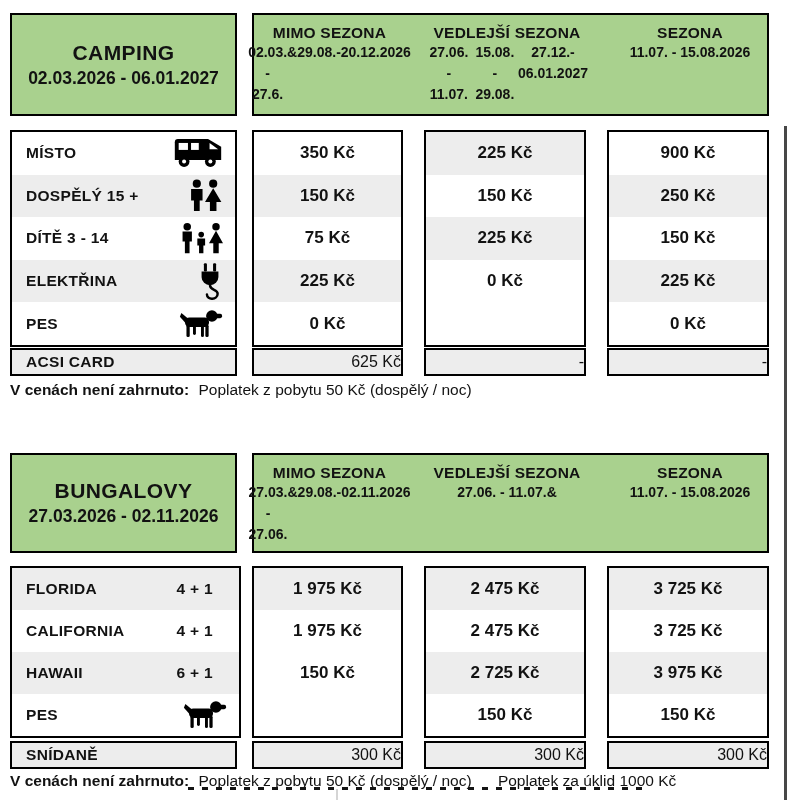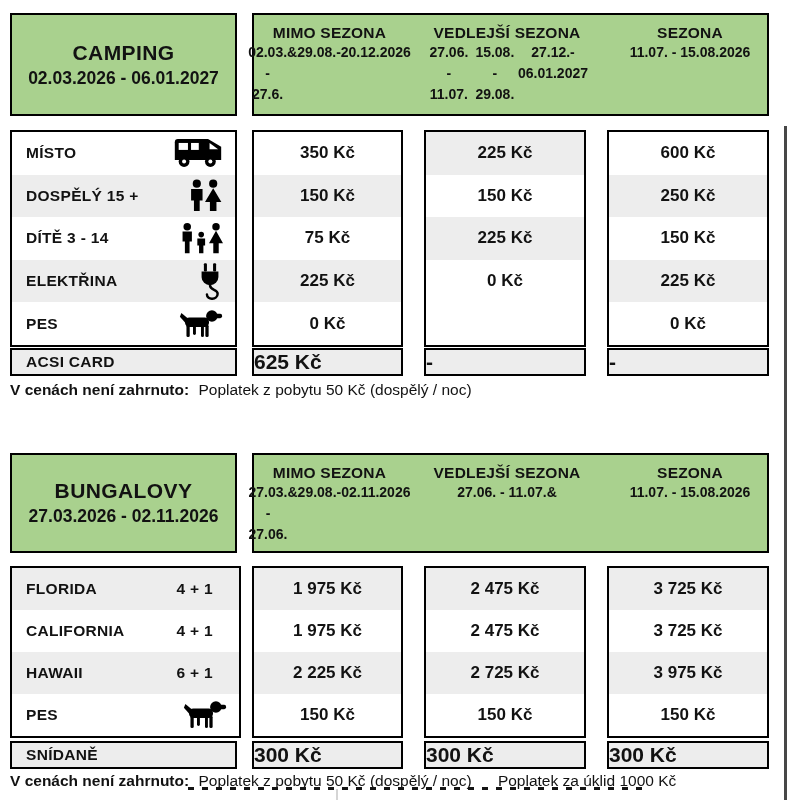--- a/index.html
+++ b/index.html
@@ -20,22 +20,22 @@
   
   .rows5{display:grid;grid-template-rows:repeat(5,1fr);}
   .rows4{display:grid;grid-template-rows:repeat(4,1fr);}
   .lrow{display:flex;align-items:center;justify-content:space-between;
         padding:0 12px 0 14px;font-size:15.5px;font-weight:700;letter-spacing:.3px;}
   .cap{margin-right:14px;font-size:15.5px;font-weight:700;}
   .prow{display:flex;align-items:center;justify-content:center;font-size:17px;font-weight:700;}
   .alt{background:#ededed;}
   .extra-l{display:flex;align-items:center;background:#ededed;font-size:15.5px;font-weight:700;
            padding-left:14px;letter-spacing:.3px;}
-  .extra-p{display:flex;align-items:center;justify-content:flex-start;background:#ededed;
-           font-size:21px;font-weight:700;}
+  .extra-p{display:flex;align-items:center;justify-content:flex-end;background:#ededed;
+           font-size:16px;font-weight:400;}
   .note{position:absolute;left:10px;font-size:15.5px;white-space:nowrap;}
   .note .b{font-weight:700;}
   .note .r{font-weight:400;margin-left:5px;}
   .icon{display:flex;align-items:center;}
   .icon svg{display:block;fill:#000;}
   
   .right-line{position:absolute;left:784px;top:126px;width:3px;height:674px;background:#474747;}
   .bottom-dashes{position:absolute;left:188px;top:787px;width:462px;height:3px;
     background:repeating-linear-gradient(90deg,#151515 0 6px,transparent 6px 14px);}
   .grid-remnant{position:absolute;left:336px;top:789px;width:2px;height:11px;background:#d5d5d5;}
@@ -150,21 +150,21 @@
     <div class="prow alt">225 Kč</div>
     <div class="prow">0 Kč</div>
   </div>
   <div class="box rows5" style="left:424px;top:130px;width:162px;height:217px">
     <div class="prow alt">225 Kč</div>
     <div class="prow">150 Kč</div>
     <div class="prow alt">225 Kč</div>
     <div class="prow">0 Kč</div>
   </div>
   <div class="box rows5" style="left:607px;top:130px;width:162px;height:217px">
-    <div class="prow">600 Kč</div>
+    <div class="prow">900 Kč</div>
     <div class="prow alt">250 Kč</div>
     <div class="prow">150 Kč</div>
     <div class="prow alt">225 Kč</div>
     <div class="prow">0 Kč</div>
   </div>
 
   <div class="box extra-l" style="left:10px;top:348px;width:227px;height:28px">
     <span>ACSI CARD</span>
   </div>
   <div class="box extra-p" style="left:252px;top:348px;width:151px;height:28px">
@@ -237,21 +237,20 @@
           <circle cx="45" cy="11" r="8"></circle>
           <rect x="50" y="8" width="9" height="6" rx="2.5"></rect>
         </svg>
       </span>
     </div>
   </div>
 
   <div class="box rows4" style="left:252px;top:566px;width:151px;height:172px">
     <div class="prow alt">1 975 Kč</div>
     <div class="prow">1 975 Kč</div>
-    <div class="prow alt">2 225 Kč</div>
     <div class="prow">150 Kč</div>
   </div>
   <div class="box rows4" style="left:424px;top:566px;width:162px;height:172px">
     <div class="prow alt">2 475 Kč</div>
     <div class="prow">2 475 Kč</div>
     <div class="prow alt">2 725 Kč</div>
     <div class="prow">150 Kč</div>
   </div>
   <div class="box rows4" style="left:607px;top:566px;width:162px;height:172px">
     <div class="prow alt">3 725 Kč</div>

